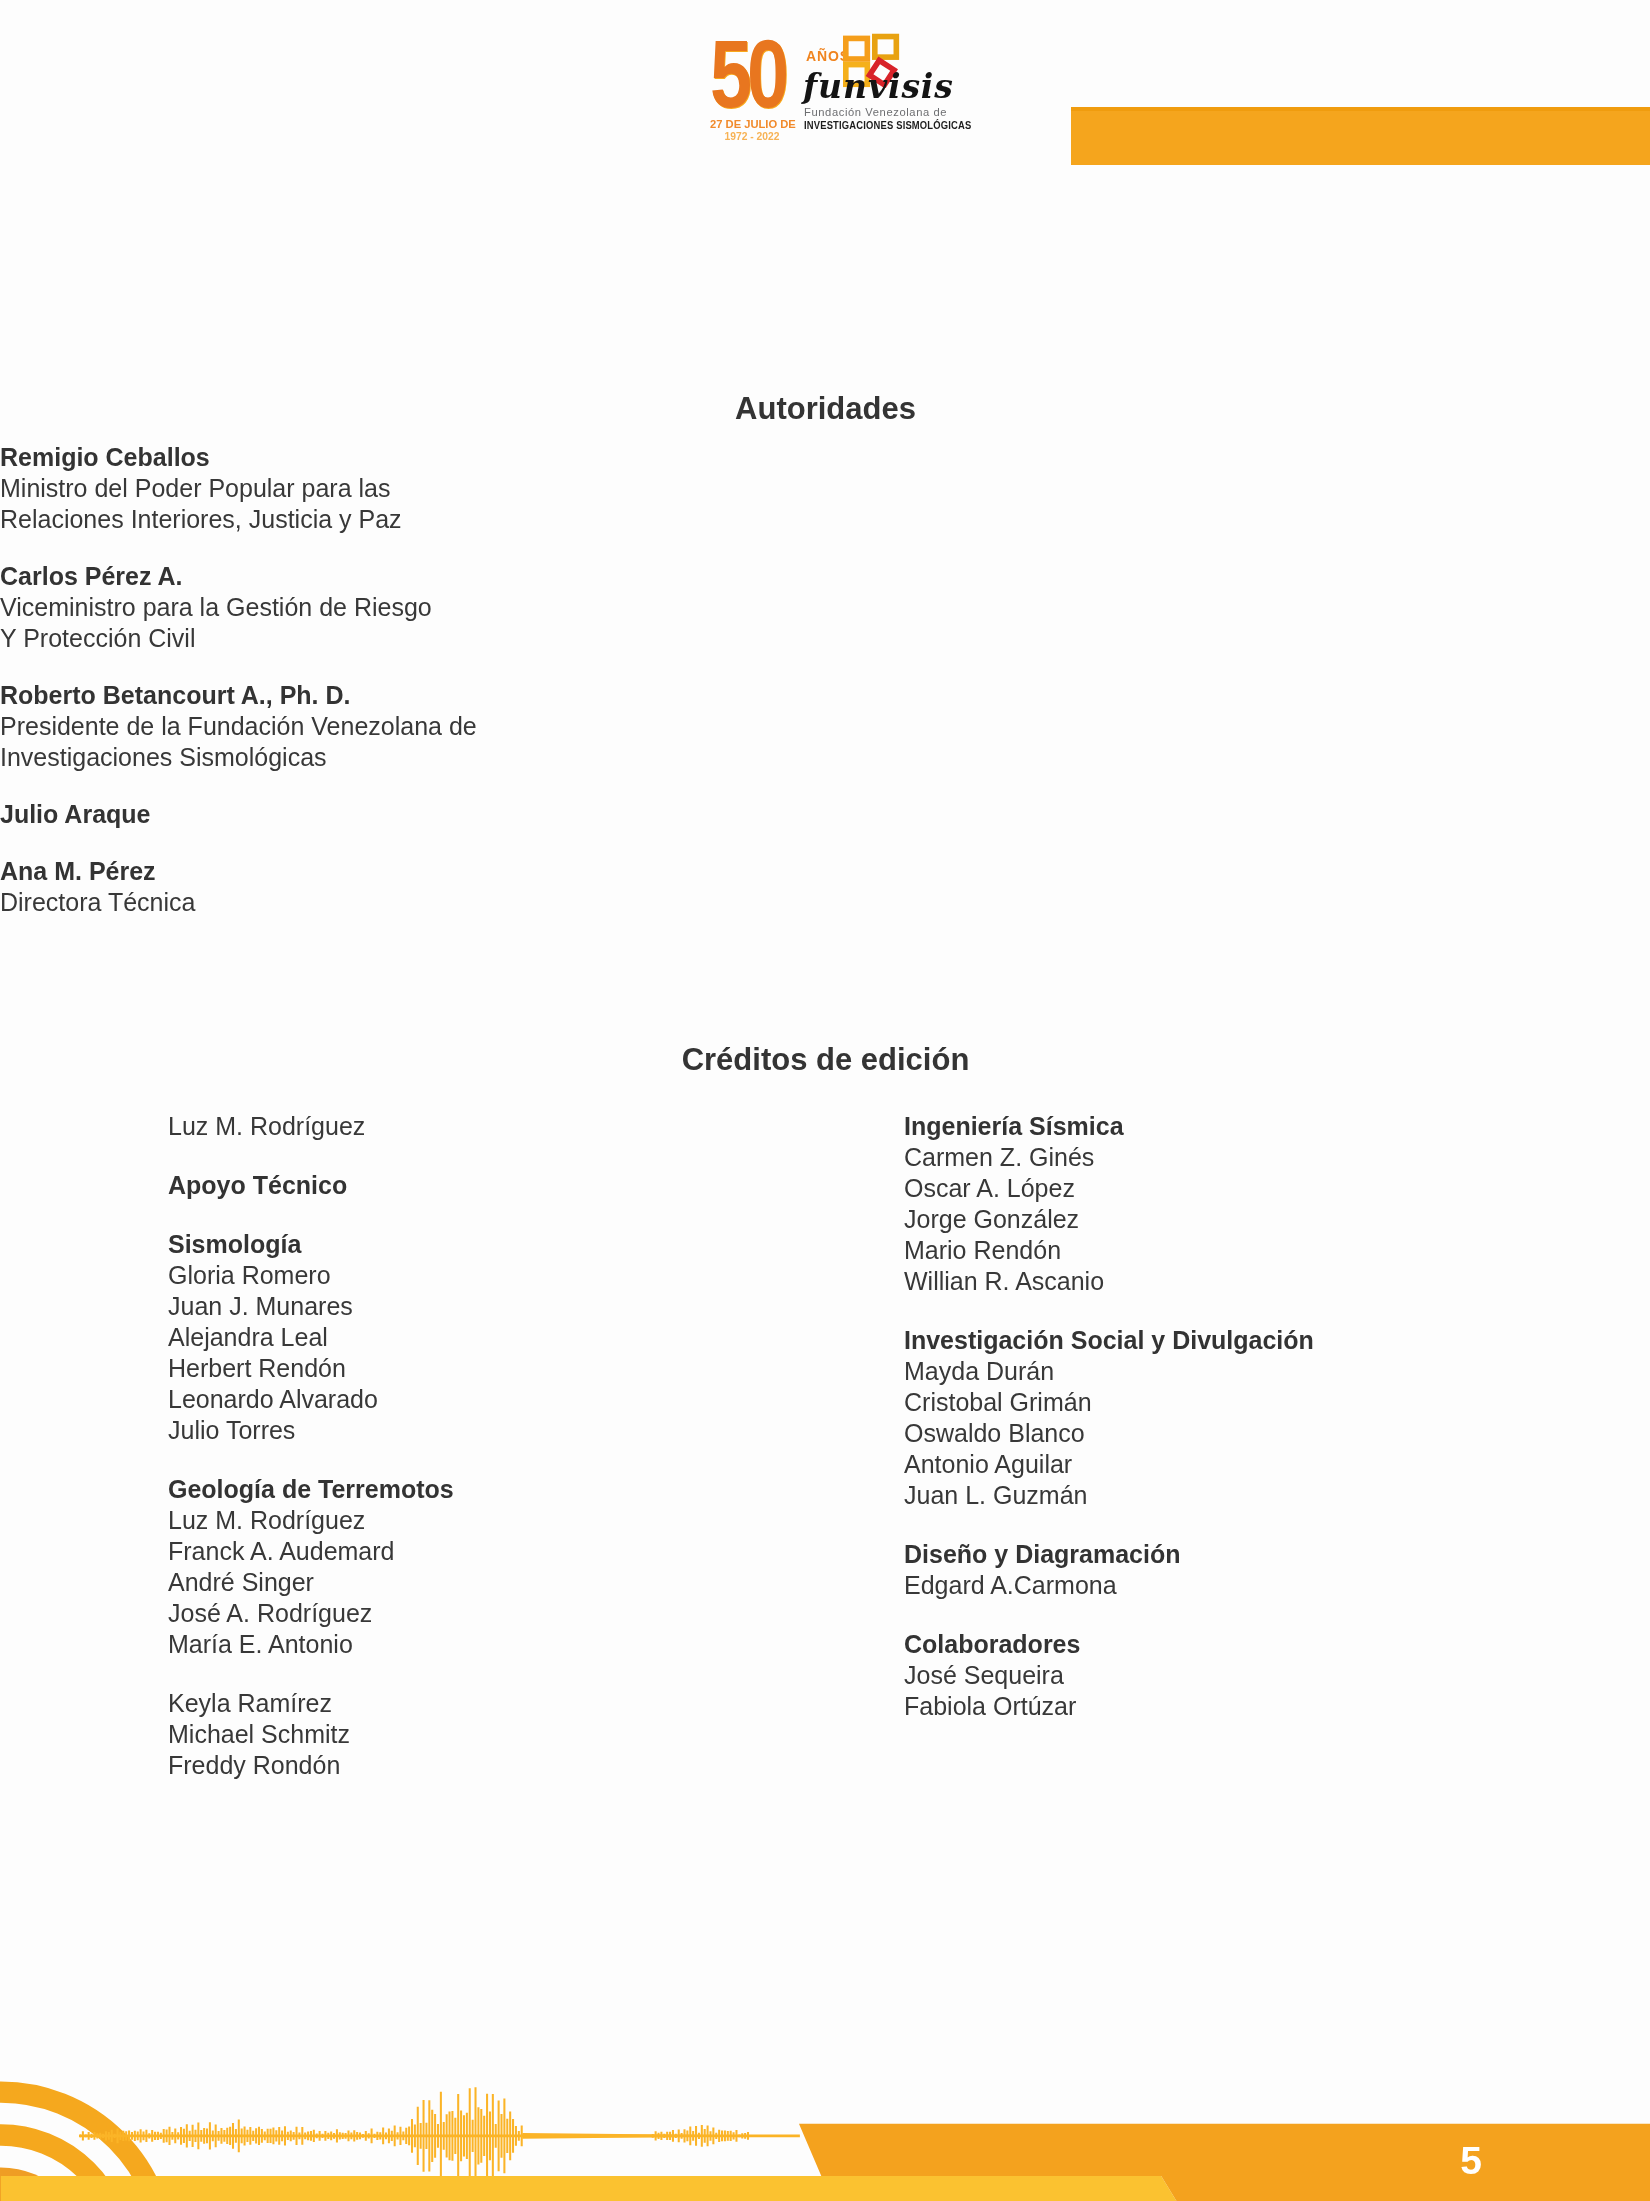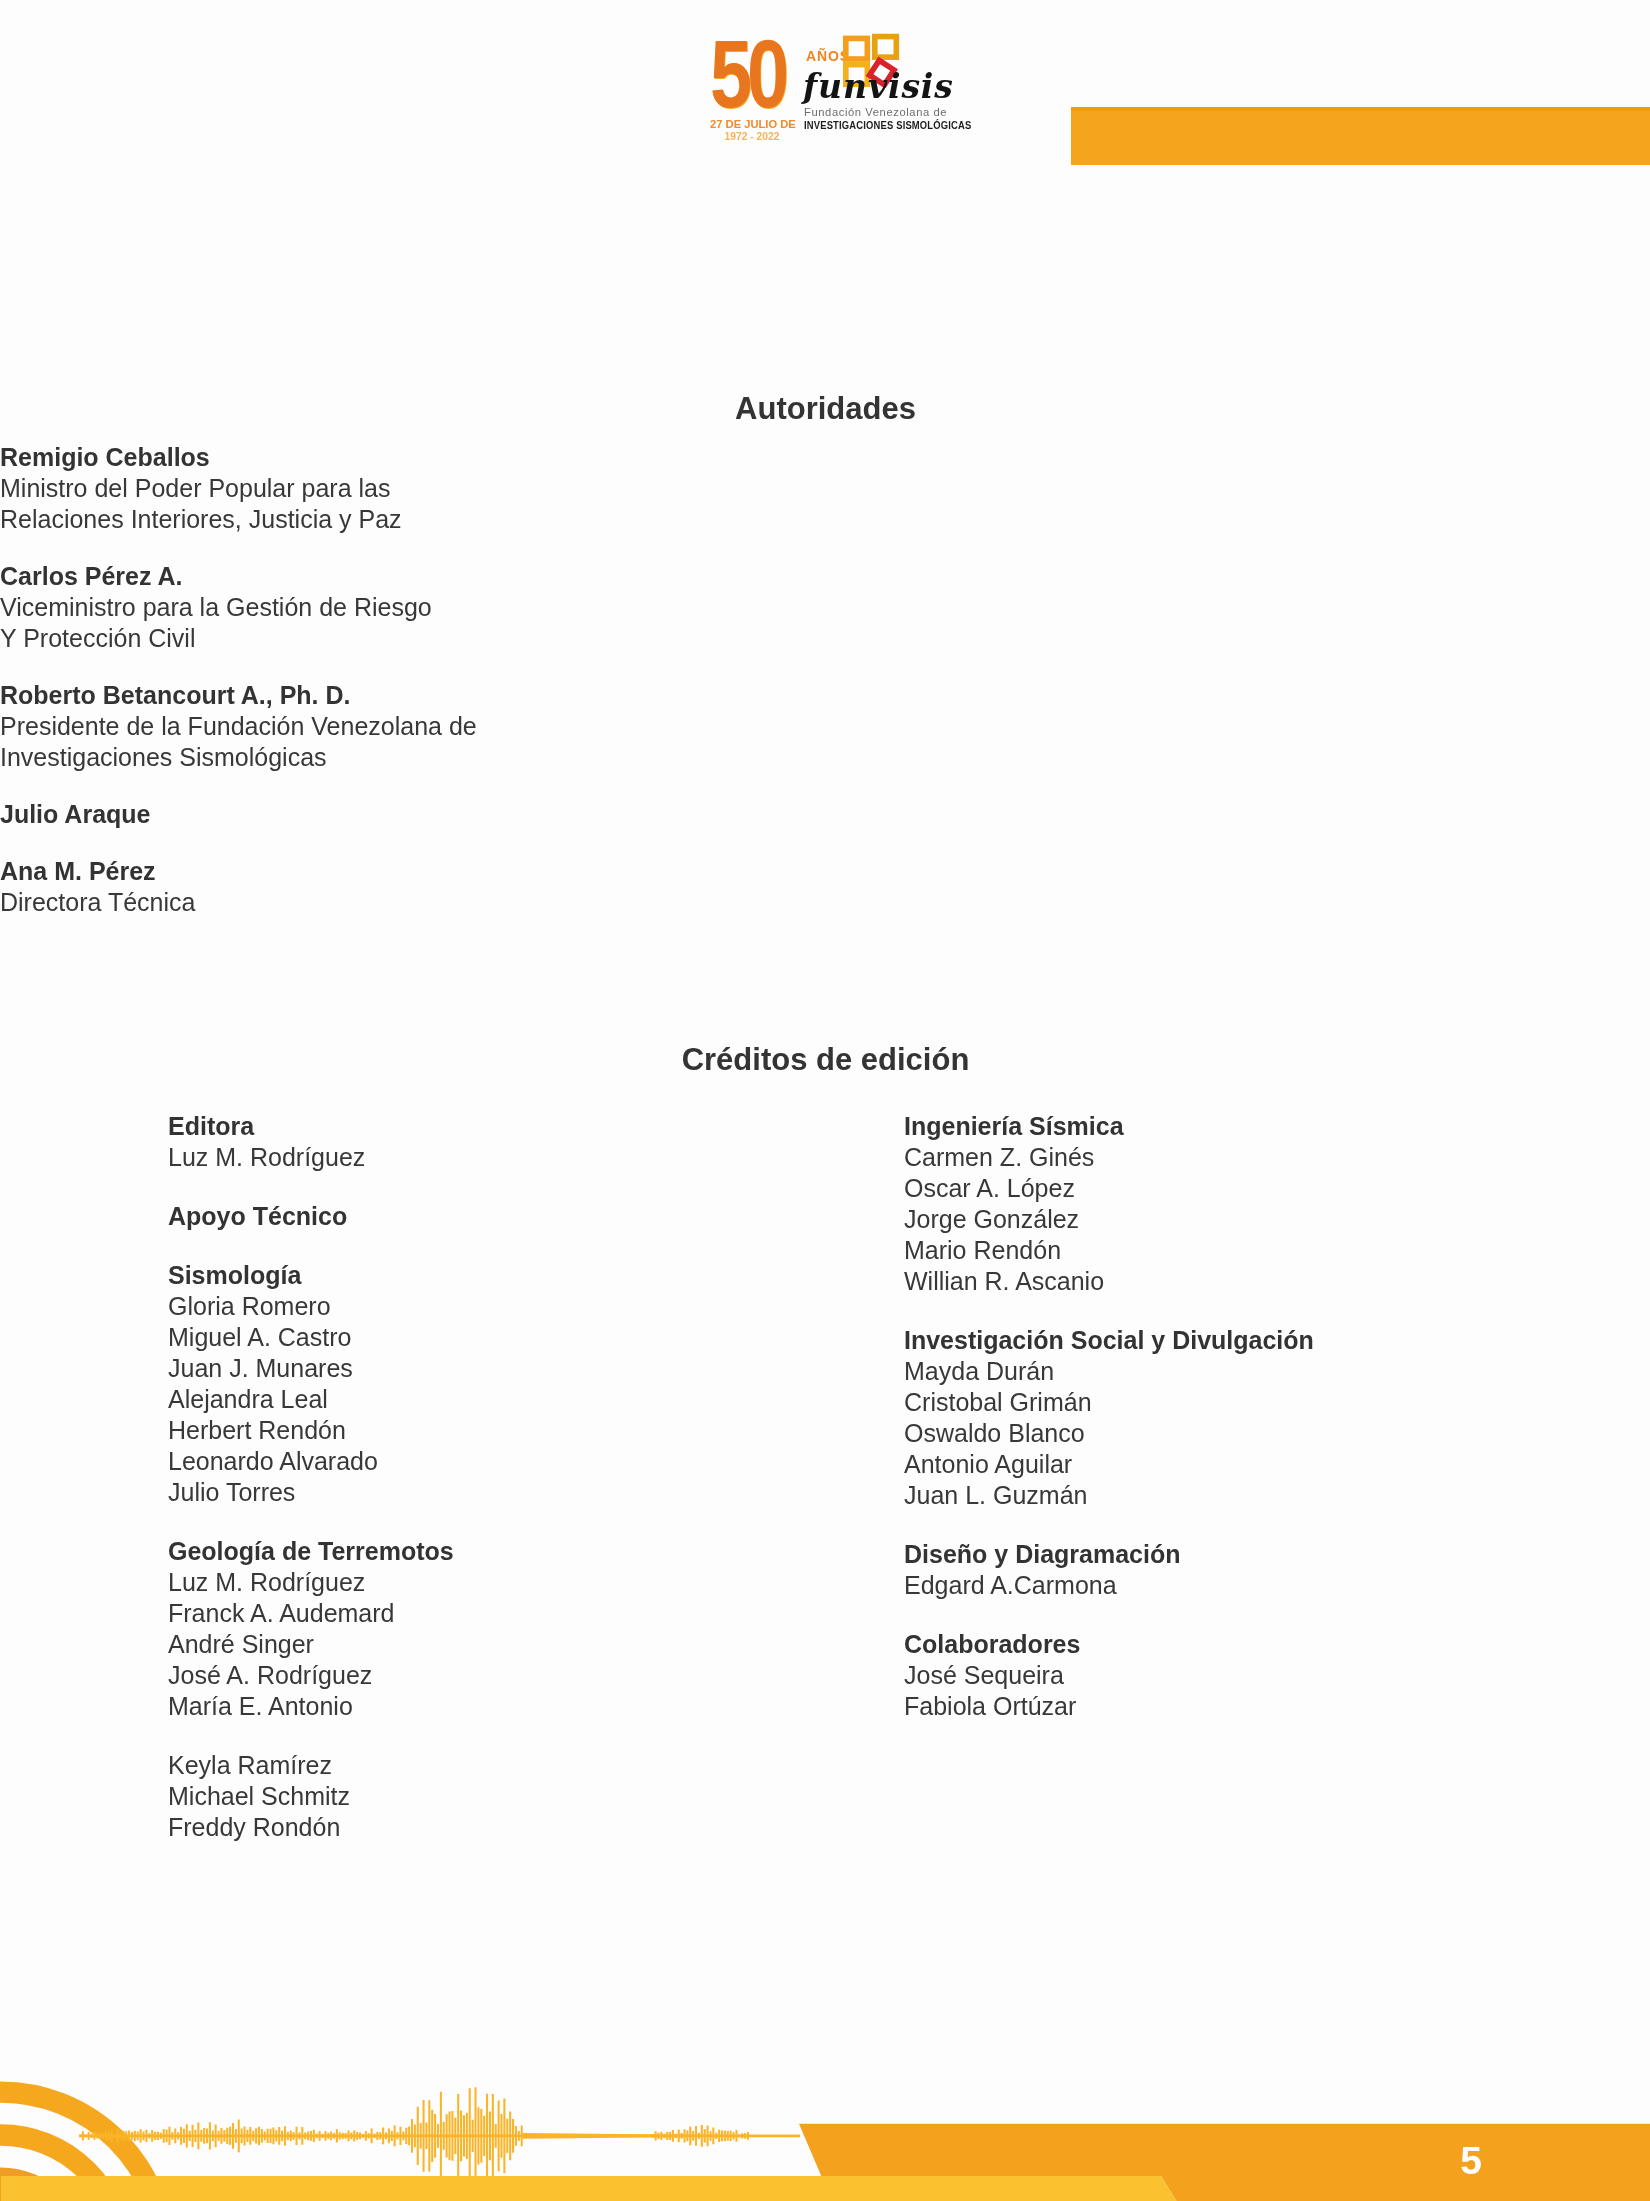--- a/index.html
+++ b/index.html
@@ -89,30 +89,28 @@
       </div>
       <div class="entry">
         <div class="b">Ana M. Pérez</div>
         <div>Directora Técnica</div>
       </div>
     </div>
 
   <h1 id="credits-title" class="h-title">Créditos de edición</h1>
   <div id="credits-left" class="list">
       <div class="group">
-        <div class="b">Editora</div>
         <div>Luz M. Rodríguez</div>
       </div>
       <div class="group">
         <div class="b">Apoyo Técnico</div>
       </div>
       <div class="group">
         <div class="b">Sismología</div>
         <div>Gloria Romero</div>
-        <div>Miguel A. Castro</div>
         <div>Juan J. Munares</div>
         <div>Alejandra Leal</div>
         <div>Herbert Rendón</div>
         <div>Leonardo Alvarado</div>
         <div>Julio Torres</div>
       </div>
       <div class="group">
         <div class="b">Geología de Terremotos</div>
         <div>Luz M. Rodríguez</div>
         <div>Franck A. Audemard</div>

